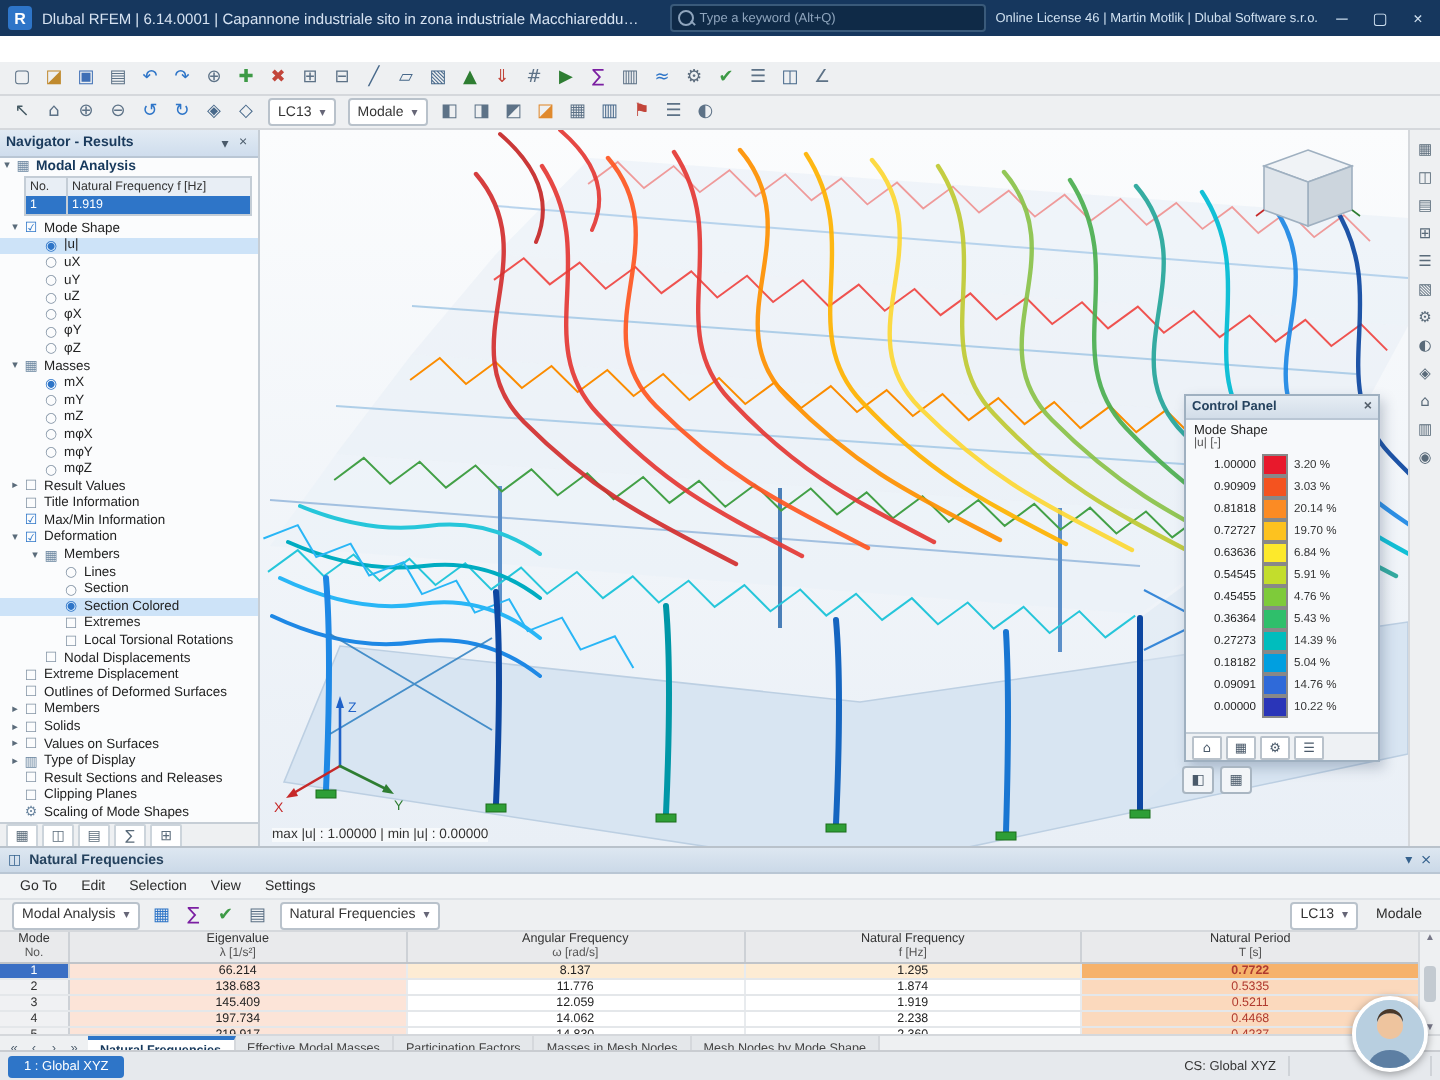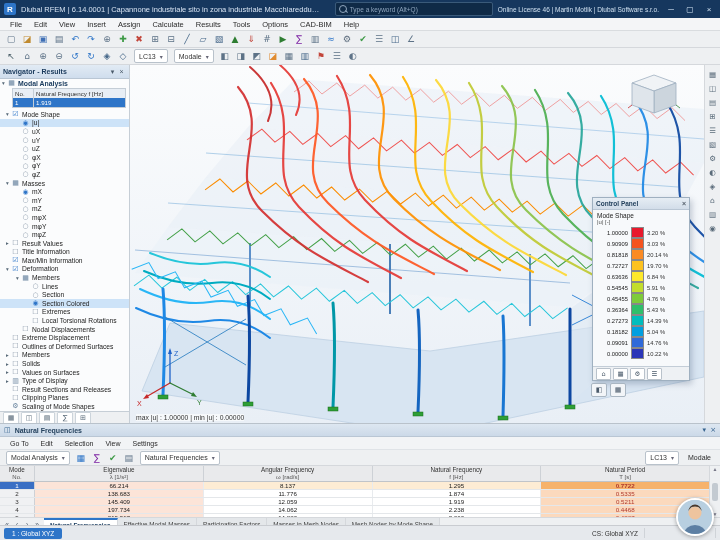--- a/index.html
+++ b/index.html
@@ -146,34 +146,20 @@
     <span class="searchbox">
       <span class="mag"></span>
       <span class="ph">Type a keyword (Alt+Q)</span>
     </span>
     <span class="license">Online License 46 | Martin Motlik | Dlubal Software s.r.o.</span>
     <span class="winbtn">─</span>
     <span class="winbtn">▢</span>
     <span class="winbtn close">×</span>
   </div>
 
-  <div class="menubar">
-
-  <span class="menu-item">File</span>
-      <span class="menu-item">Edit</span>
-      <span class="menu-item">View</span>
-      <span class="menu-item">Insert</span>
-      <span class="menu-item">Assign</span>
-      <span class="menu-item">Calculate</span>
-      <span class="menu-item">Results</span>
-      <span class="menu-item">Tools</span>
-      <span class="menu-item">Options</span>
-      <span class="menu-item">CAD-BIM</span>
-      <span class="menu-item">Help</span>
-    </div>
 
   <div class="toolbar t1">
 
   <span class="tb-ico" style="color: rgb(93, 114, 135);">▢</span>
       <span class="tb-ico" style="color: rgb(192, 138, 46);">◪</span>
       <span class="tb-ico" style="color: rgb(63, 111, 181);">▣</span>
       <span class="tb-ico" style="color: rgb(93, 114, 135);">▤</span>
       <span class="tb-ico" style="color: rgb(46, 117, 200);">↶</span>
       <span class="tb-ico" style="color: rgb(46, 117, 200);">↷</span>
       <span class="tb-ico" style="color: rgb(93, 114, 135);">⊕</span>

